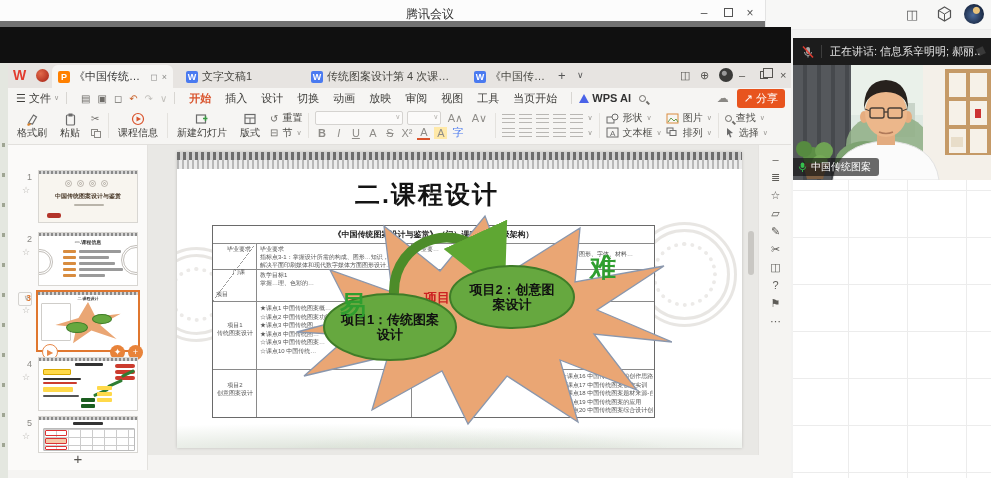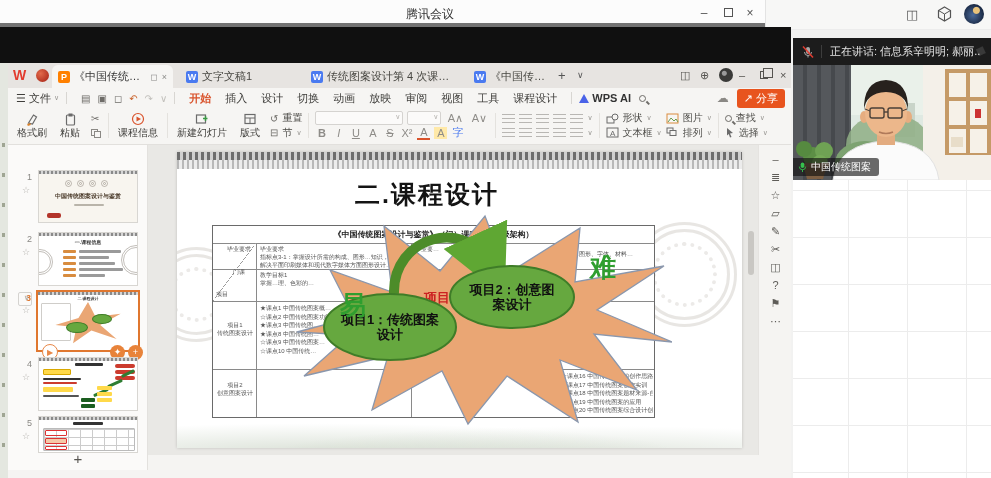--- a/index.html
+++ b/index.html
@@ -1,20 +1,20 @@
 <!DOCTYPE html>
 <html><head>
 <meta charset="utf-8">
 <style>
   html,body{margin:0;padding:0;background:#e9e9e9;}
   *{box-sizing:border-box;font-family:"Liberation Sans",sans-serif;}
   #root{position:relative;width:991px;height:478px;background:#f2f2f1;overflow:hidden;}
 
   
-  .mtitlebar{position:absolute;left:0;top:0;width:765px;height:27px;background:#fcfcfc;border-bottom:4px solid #737373;}
+  .mtitlebar{position:absolute;left:0;top:0;width:765px;height:27px;background:#fcfcfc;border-bottom:6px solid #737373;}
   .mtitle{position:absolute;left:95px;right:0;top:6px;text-align:center;font-size:12px;color:#333;}
   .mctl{position:absolute;top:5px;width:18px;height:16px;text-align:center;font-size:12px;color:#555;line-height:16px;cursor:default;}
   .mmin{right:52px;} .mmax{right:28px;} .mclose{right:6px;}
   .sqico{display:inline-block;width:9px;height:9px;border:1px solid #555;margin-top:3px;}
 
   
   .rtopbar{position:absolute;left:765px;top:0;width:226px;height:30px;background:#f7f7f6;border-left:1px solid #e3e3e3;border-bottom:1px solid #ececec;}
   .rt-ico{position:absolute;top:7px;font-size:13px;color:#555;}
   .rt-reader{left:140px;} .rt-cube{left:171px;top:6px;}
   .rt-avatar{position:absolute;left:198px;top:4px;width:20px;height:20px;border-radius:50%;
@@ -230,21 +230,21 @@
       <span class="vsep"></span>
       <span class="mitem active">开始</span>
       <span class="mitem">插入</span>
       <span class="mitem">设计</span>
       <span class="mitem">切换</span>
       <span class="mitem">动画</span>
       <span class="mitem">放映</span>
       <span class="mitem">审阅</span>
       <span class="mitem">视图</span>
       <span class="mitem">工具</span>
-      <span class="mitem">课程设计</span>
+      <span class="mitem">当页开始</span>
       <span class="vsep"></span>
       <span class="wpsai">
         <span class="aitri"></span>
         <span>WPS AI</span>
       </span>
       <span class="lens"></span>
       <span class="mb-right">
         <span class="cloud">☁</span>
         <span class="sharebtn">
           <span>↗</span>

